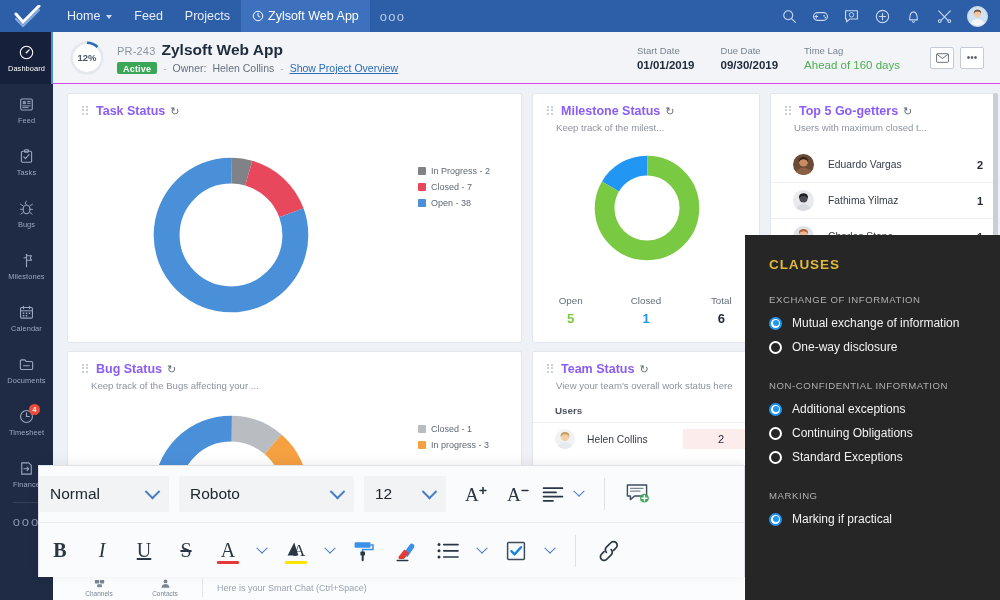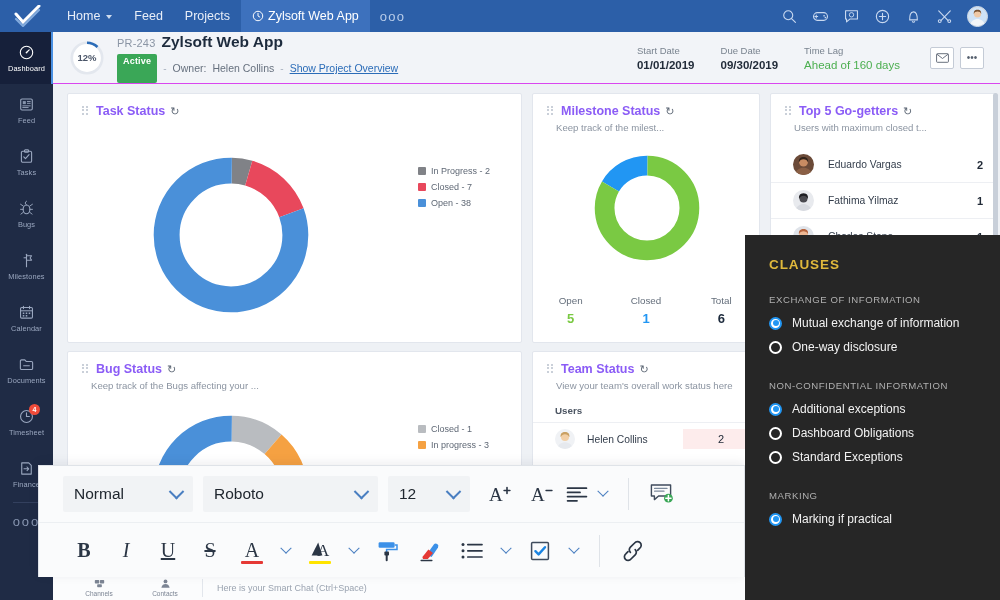--- a/index.html
+++ b/index.html
@@ -75,21 +75,21 @@
     position: absolute; inset: 0; display: flex; align-items: center; justify-content: center;
     font-size: 9.5px; color: #4a5568; font-weight: bold;
   }
   .ph-texts { margin-left: 12px; }
   .ph-line1 { display: flex; align-items: baseline; gap: 6px; }
   .ph-code { font-size: 11px; color: #8b95a5; letter-spacing: .2px; }
   .ph-title { font-size: 15.5px; font-weight: bold; color: #1d2b3d; }
   .ph-line2 { display: flex; align-items: center; gap: 6px; margin-top: 3px; }
   .pill-active {
     background: #3aa757; color: #fff; font-size: 9px; font-weight: bold;
-    padding: 2px 6px 17px; border-radius: 2px; letter-spacing: .2px;
+    padding: 2px 6px 0; border-radius: 2px; letter-spacing: .2px;
   }
   .ph-sep { color: #aab3c0; font-size: 10px; }
   .ph-meta { font-size: 10.5px; color: #66707e; }
   .ph-link { font-size: 10.5px; color: #2b6cb8; text-decoration: underline; }
   .ph-right { margin-left: auto; display: flex; align-items: center; gap: 26px; }
   .ph-field { text-align: left; }
   .ph-flabel { font-size: 9.5px; color: #79838f; margin-bottom: 3px; }
   .ph-fvalue { font-size: 11.5px; color: #222c3a; font-weight: bold; }
   .ph-fvalue.green { color: #4caf50; font-weight: normal; }
   .ph-btns { display: flex; gap: 6px; margin-left: 4px; }
@@ -174,21 +174,21 @@
   }
   .cl-label { color: #f2f2f2; font-size: 12px; }
   .cl-gap { height: 16px; }
 
   
   .editor {
     position: absolute; left: 38px; top: 465px; width: 707px; height: 112px;
     background: #fafbfc; border: 1px solid #dfe3e8; border-bottom: none;
     box-shadow: 0 -2px 10px rgba(20,30,50,.08); z-index: 35;
   }
-  .ed-row { height: 56px; display: flex; align-items: center; padding: 0 24px; }
+  .ed-row { height: 56px; display: flex; align-items: center; padding: 0 0; }
   .ed-row.r2 { border-top: 1px solid #eceff2; }
   .ed-select {
     height: 36px; background: #f1f3f5; border-radius: 2px; display: flex;
     align-items: center; justify-content: space-between; padding: 0 11px;
     margin-right: 10px; color: #20272f;
   }
   .ed-select .lbl { font-size: 15.5px; }
   #sel-style { width: 130px; }
   #sel-font { width: 175px; }
   #sel-size { width: 82px; }
@@ -656,21 +656,21 @@
   <div class="cl-gap"></div>
 
   <div class="cl-group">
     <div class="cl-group-label">NON-CONFIDENTIAL INFORMATION</div>
     <div class="cl-opt">
       <span class="cl-radio sel"></span>
       <span class="cl-label">Additional exceptions</span>
     </div>
     <div class="cl-opt">
       <span class="cl-radio"></span>
-      <span class="cl-label">Dashboard Obligations</span>
+      <span class="cl-label">Continuing Obligations</span>
     </div>
     <div class="cl-opt">
       <span class="cl-radio"></span>
       <span class="cl-label">Standard Exceptions</span>
     </div>
   </div>
 
   <div class="cl-gap"></div>
 
   <div class="cl-group">

